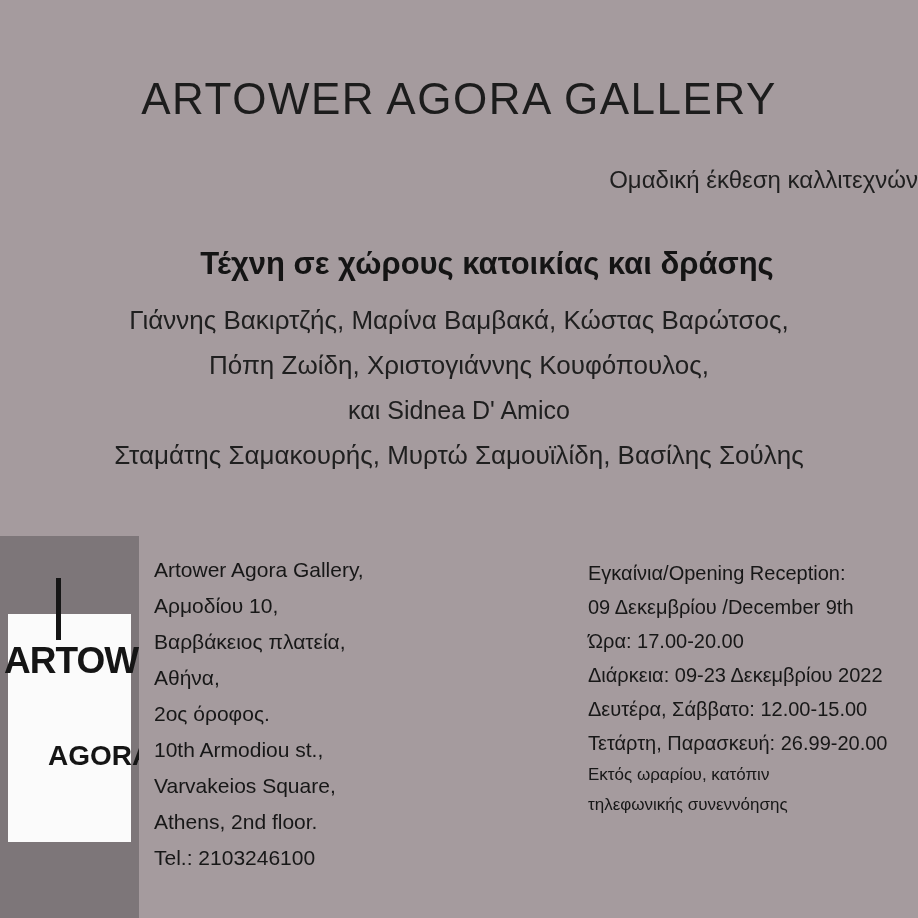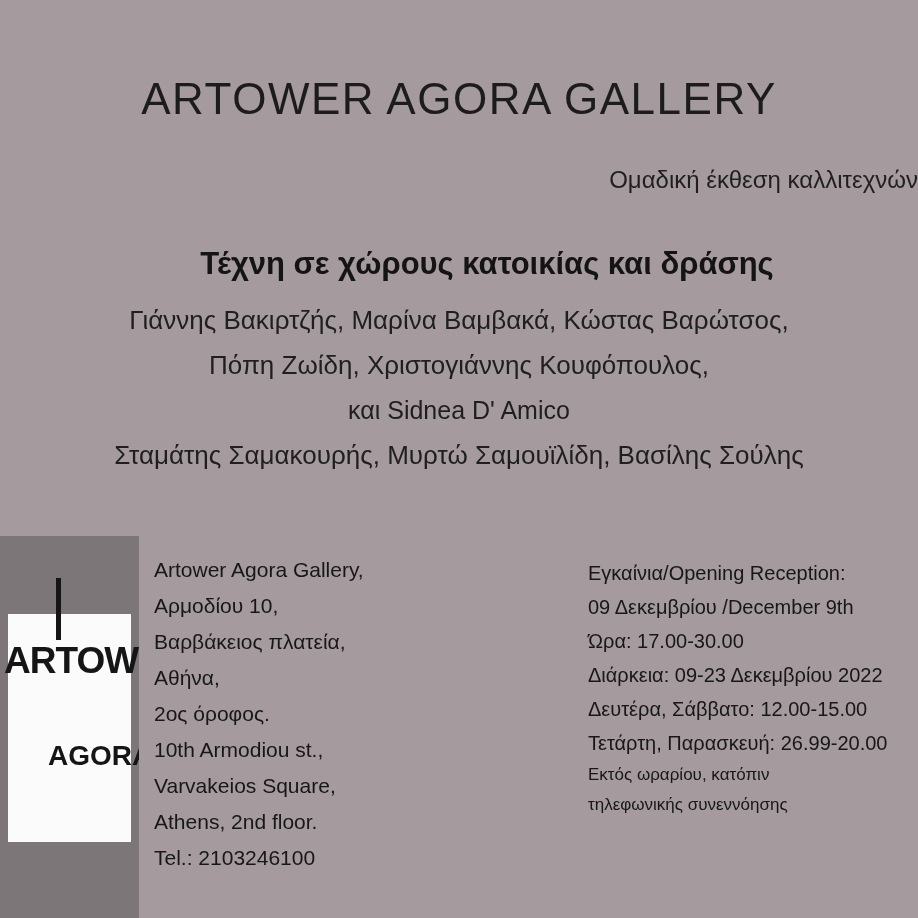--- a/index.html
+++ b/index.html
@@ -191,21 +191,21 @@
     <div class="line">2ος όροφος.</div>
     <div class="line">10th Armodiou st.,</div>
     <div class="line">Varvakeios Square,</div>
     <div class="line">Athens, 2nd floor.</div>
     <div class="line">Tel.: 2103246100</div>
   </div>
 
   <div class="schedule">
     <div class="line">Εγκαίνια/Opening Reception:</div>
     <div class="line">09 Δεκεμβρίου /December 9th</div>
-    <div class="line">Ώρα: 17.00-30.00</div>
+    <div class="line">Ώρα: 17.00-20.00</div>
     <div class="line">Διάρκεια: 09-23 Δεκεμβρίου 2022</div>
     <div class="line">Δευτέρα, Σάββατο: 12.00-15.00</div>
     <div class="line">Τετάρτη, Παρασκευή: 26.99-20.00</div>
     <div class="line small">Εκτός ωραρίου, κατόπιν</div>
     <div class="line small">τηλεφωνικής συνεννόησης</div>
   </div>
 
 </div>
 
 </body></html>

